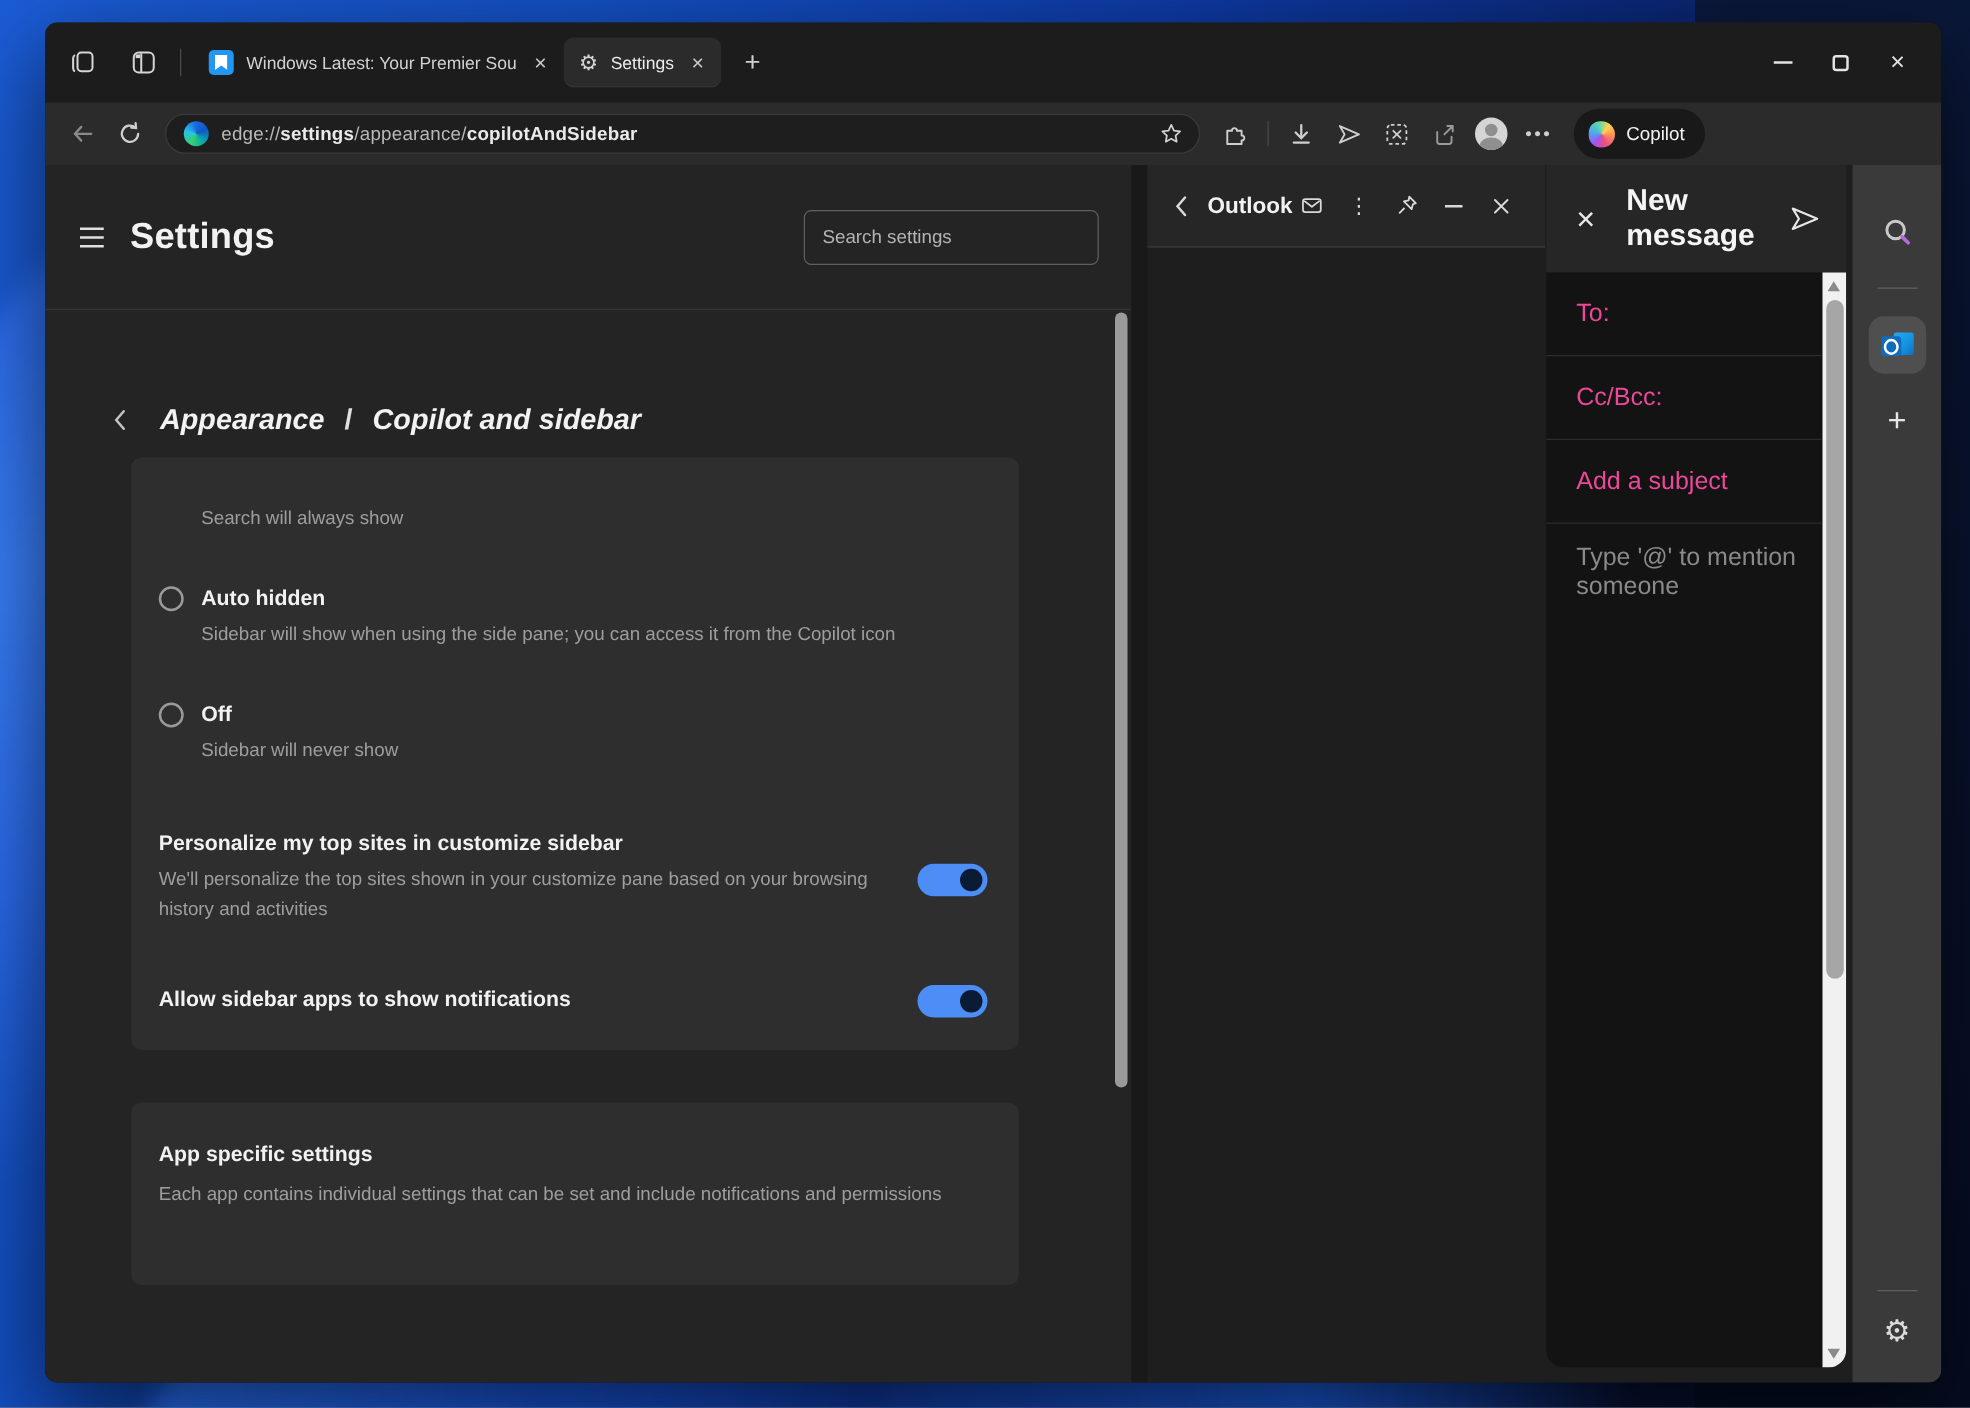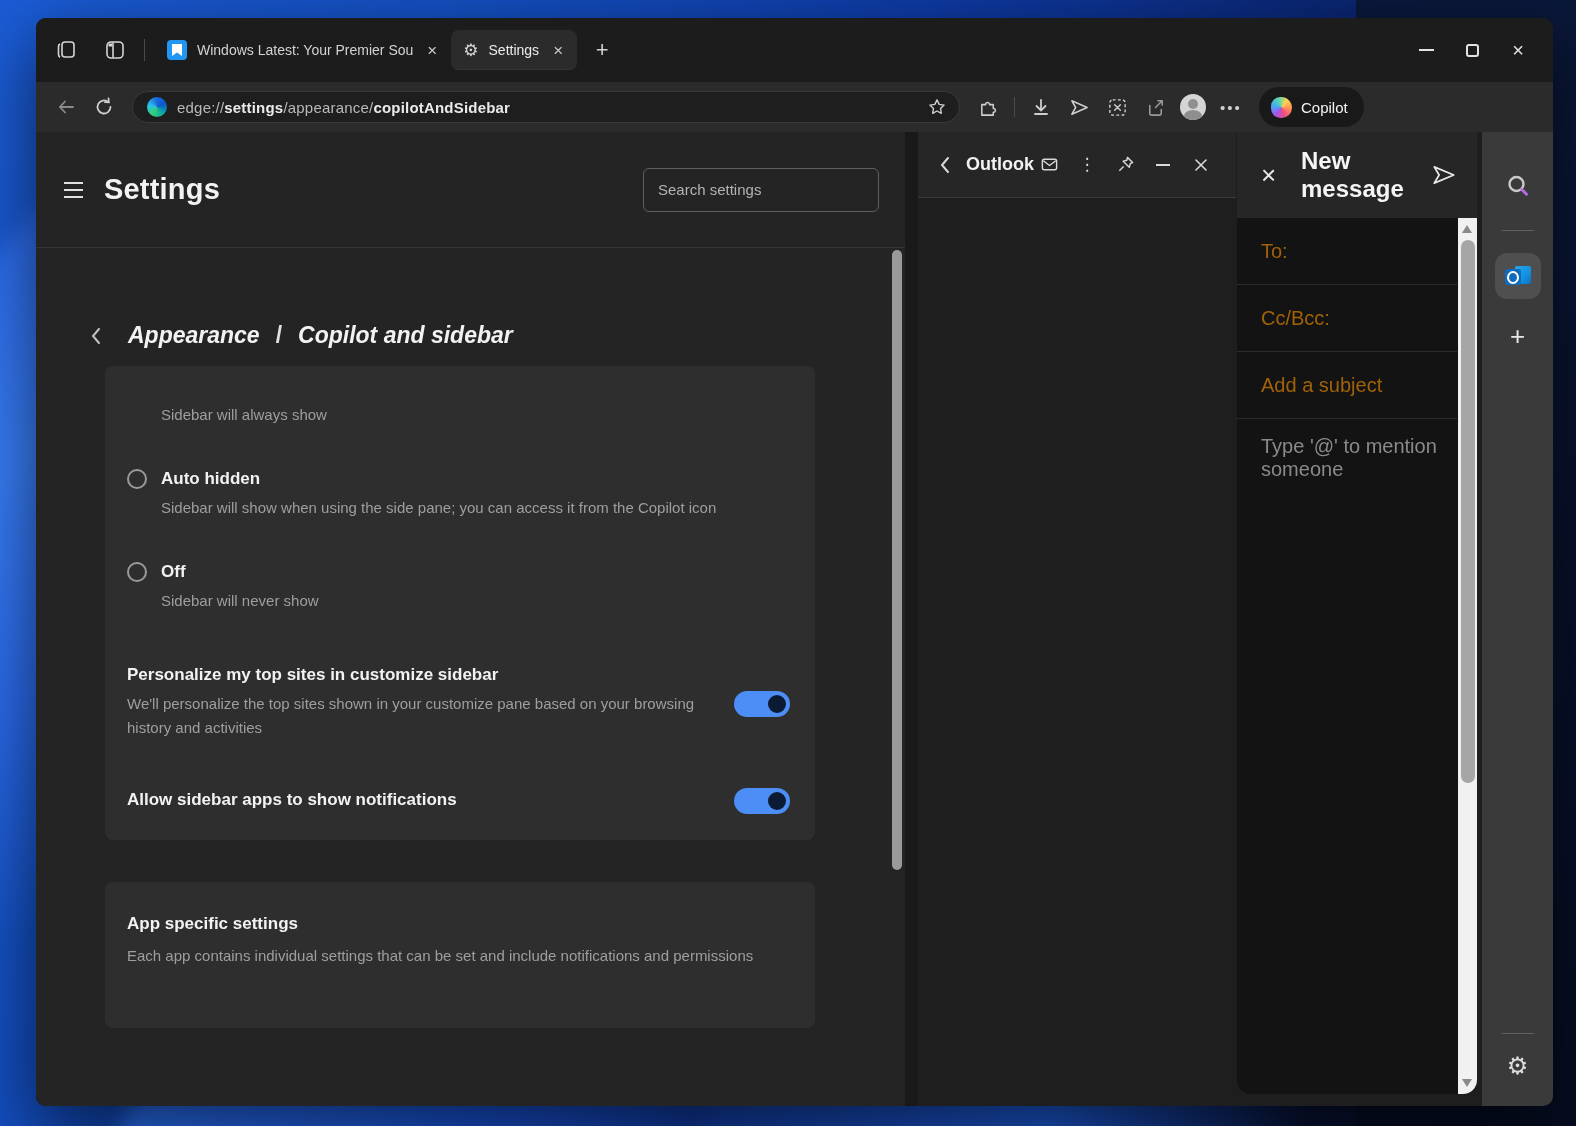--- a/index.html
+++ b/index.html
@@ -108,21 +108,21 @@
   .op-title{font-size:18px;font-weight:700;color:var(--text);}
   .op-actions{margin-left:auto;display:flex;align-items:center;gap:8px;}
   .op-ic{width:30px;height:30px;display:flex;align-items:center;justify-content:center;color:#d9d9d9;}
   .kebab{font-size:17px;color:#d9d9d9;}
   .compose-card{flex:1;display:flex;flex-direction:column;margin:0 5px 12px 1px;border-radius:0 0 14px 14px;overflow:hidden;min-height:0;}
   .compose-header{height:86px;background:var(--bg-op-header);display:grid;grid-template-columns:64px 1fr 64px;align-items:center;flex:0 0 auto;}
   .ch-close{justify-self:start;margin-left:24px;font-size:26px;color:#e8e8e8;font-weight:300;}
   .ch-title{justify-self:center;font-size:24px;font-weight:600;color:#f5f5f5;}
   .ch-send{justify-self:end;margin-right:20px;color:#e8e8e8;display:flex;}
   .compose-fields{flex:1;background:var(--bg-compose);position:relative;min-height:0;}
-  .field-row{height:67px;display:flex;align-items:center;padding-left:24px;border-bottom:1px solid #2c2c2c;font-size:20px;color:#a16207;margin-right:20px;}
+  .field-row{height:67px;display:flex;align-items:center;padding-left:24px;border-bottom:1px solid #2c2c2c;font-size:20px;color:#ec4899;margin-right:20px;}
   .field-row.mention{border-bottom:none;color:#8a8a8a;height:78px;}
   .compose-scrollbar{position:absolute;right:0;top:0;bottom:0;width:19px;background:#f1f1f1;}
   .cs-arrow{position:absolute;left:4px;width:0;height:0;border-left:5.5px solid transparent;border-right:5.5px solid transparent;}
   .cs-up{top:7px;border-bottom:8px solid #8a8a8a;}
   .cs-down{bottom:7px;border-top:8px solid #8a8a8a;}
   .cs-thumb{position:absolute;left:2.5px;top:22px;width:14px;height:62%;border-radius:7px;background:#a6a6a6;}
   .compose-actions{height:88px;background:var(--bg-actions);display:flex;align-items:center;padding-left:22px;gap:38px;flex:0 0 auto;}
   .action-btn{display:flex;flex-direction:column;align-items:center;gap:8px;color:#c4c4c4;}
   .action-btn .lbl{font-size:15px;}
 
@@ -282,21 +282,21 @@
               </svg>
           </span>
           <span class="bc-text">Appearance</span>
           <span class="bc-sep">/</span>
           <span class="bc-text" style="margin-left:0">Copilot and sidebar</span>
         </div>
 
         <div class="card card1">
 
           <div class="option">
-            <div class="option-desc">Sidebar will always show</div>
+            <div class="option-desc">Search will always show</div>
           </div>
 
           <div class="option">
             <div class="option-head">
               <div class="radio"></div>
               <div class="option-label">Auto hidden</div>
             </div>
             <div class="option-desc">Sidebar will show when using the side pane; you can access it from the Copilot icon</div>
           </div>
 

